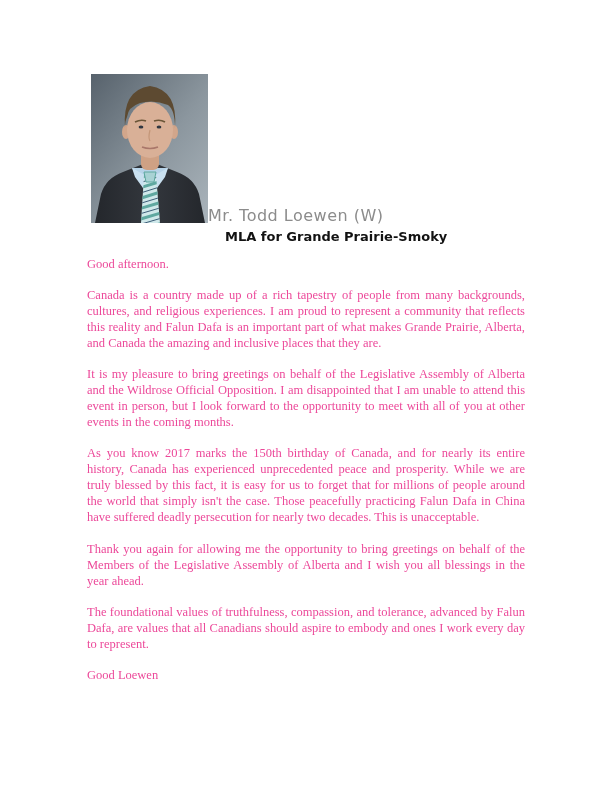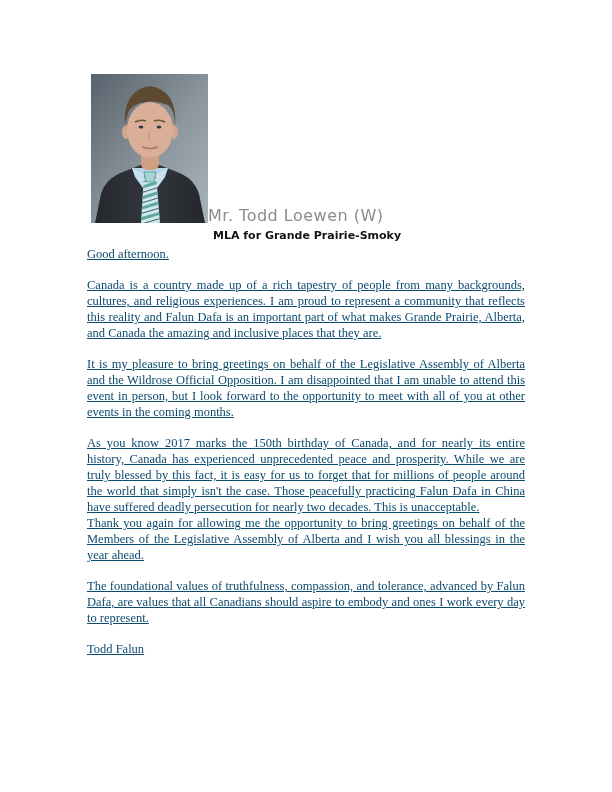--- a/index.html
+++ b/index.html
@@ -24,45 +24,44 @@
     left: 208px;
     top: 206px;
     font-family: "DejaVu Sans", sans-serif;
     font-size: 16px;
     letter-spacing: 0.5px;
     color: #8c8c8c;
     white-space: nowrap;
   }
   .member-title {
     position: absolute;
-    left: 213px;
+    left: 225px;
     top: 229px;
     font-family: "DejaVu Sans", sans-serif;
-    font-size: 11px;
+    font-size: 13px;
     font-weight: bold;
     color: #121212;
     white-space: nowrap;
   }
   .letter {
     position: absolute;
     left: 87px;
-    top: 246px;
+    top: 256px;
     width: 438px;
     font-family: "Liberation Serif", serif;
     font-size: 12.5px;
     line-height: 16px;
-    color: #0c4a6e;
-    text-decoration: underline;
+    color: #ec4899;
   }
   .letter p {
     margin: 0 0 15px 0;
     text-align: justify;
   }
   .letter p.single { text-align: left; }
-  .letter p.tight { margin-bottom: 0; }
+  .letter p.tight { margin-bottom: 16px; }
   .signature div { line-height: 16px; }
 </style>
 </head>
 <body>
 
 <div class="page">
 
   <svg class="photo" viewBox="0 0 117 149" preserveAspectRatio="none" aria-hidden="true">
     <defs>
       <linearGradient id="bg" x1="0" y1="0" x2="1" y2="1">
@@ -134,17 +133,17 @@
   <div class="member-title">MLA for Grande Prairie-Smoky</div>
 
   <div class="letter">
     <p class="single">Good afternoon.</p>
     <p>Canada is a country made up of a rich tapestry of people from many backgrounds, cultures, and religious experiences. I am proud to represent a community that reflects this reality and Falun Dafa is an important part of what makes Grande Prairie, Alberta, and Canada the amazing and inclusive places that they are.</p>
     <p>It is my pleasure to bring greetings on behalf of the Legislative Assembly of Alberta and the Wildrose Official Opposition. I am disappointed that I am unable to attend this event in person, but I look forward to the opportunity to meet with all of you at other events in the coming months.</p>
     <p class="tight">As you know 2017 marks the 150th birthday of Canada, and for nearly its entire history, Canada has experienced unprecedented peace and prosperity. While we are truly blessed by this fact, it is easy for us to forget that for millions of people around the world that simply isn't the case. Those peacefully practicing Falun Dafa in China have suffered deadly persecution for nearly two decades. This is unacceptable.</p>
     <p>Thank you again for allowing me the opportunity to bring greetings on behalf of the Members of the Legislative Assembly of Alberta and I wish you all blessings in the year ahead.</p>
     <p>The foundational values of truthfulness, compassion, and tolerance, advanced by Falun Dafa, are values that all Canadians should aspire to embody and ones I work every day to represent.</p>
     <div class="signature">
-      <div>Todd Falun</div>
+      <div>Good Loewen</div>
     </div>
   </div>
 
 </div>
 
 </body></html>

